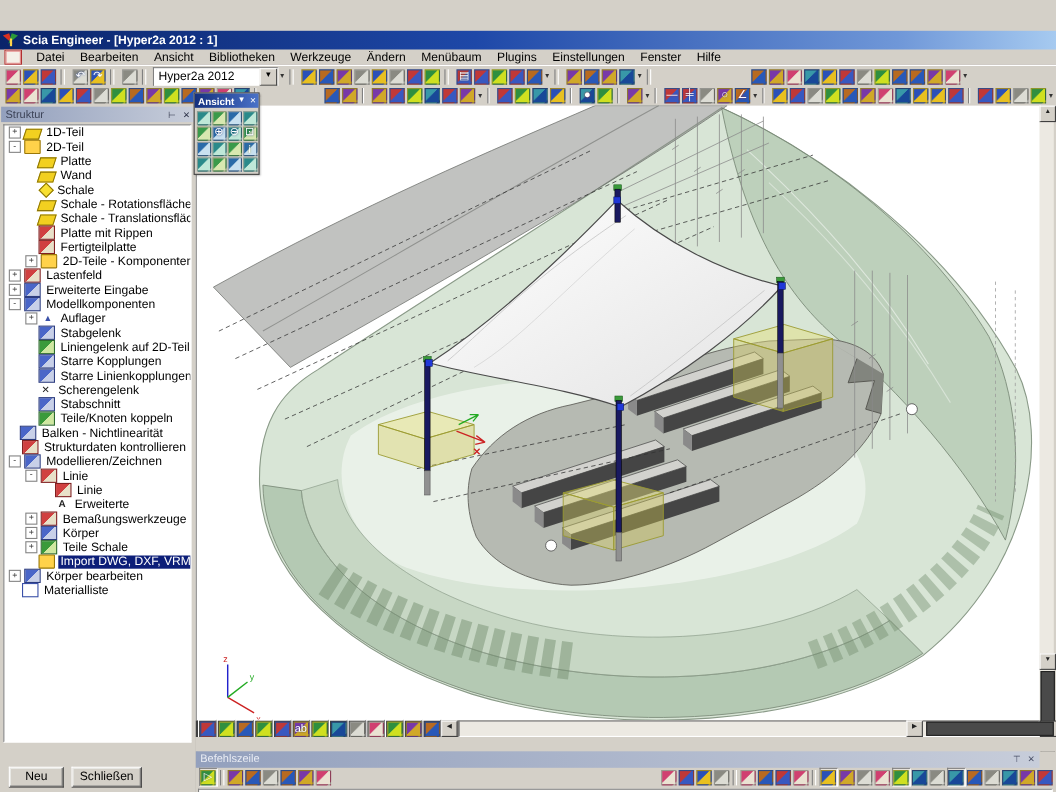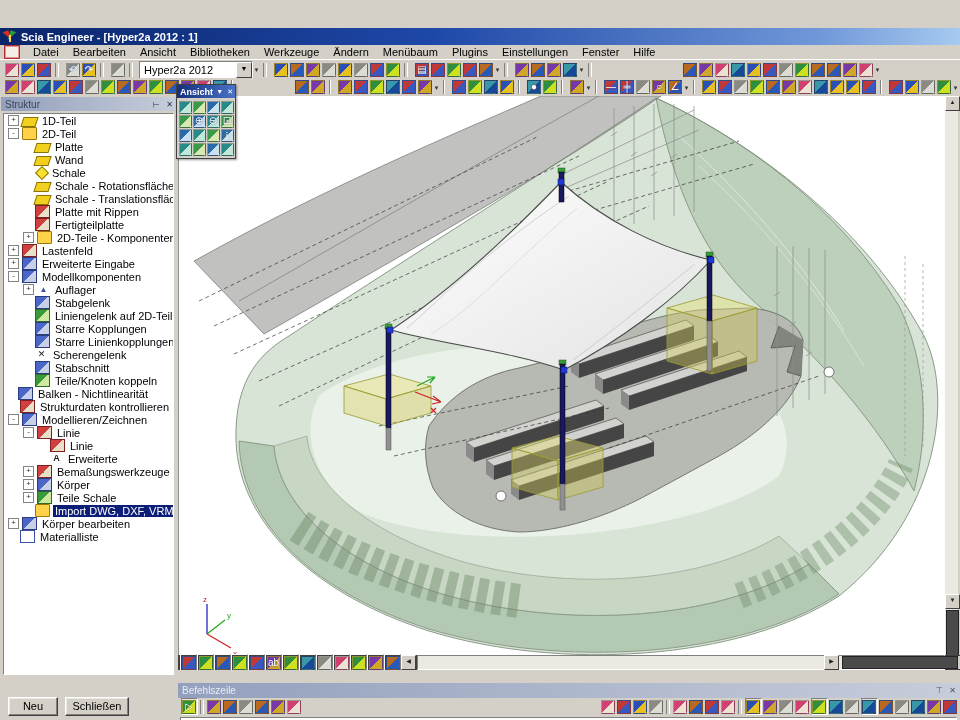--- a/index.html
+++ b/index.html
@@ -72,21 +72,21 @@
   .gapband{left:178px;top:642px;width:782px;height:13px;background:#d4d0c8;}
   
   .ansicht{left:176px;top:56px;width:58px;background:#d4d0c8;border:1px solid #404040;box-shadow:1px 1px 2px rgba(0,0,0,.4);}
   .anshead{height:13px;background:linear-gradient(90deg,#14307e,#4a72c8);color:#fff;font-size:9px;font-weight:bold;display:flex;align-items:center;padding-left:3px;}
   .anshead .hb{margin-left:auto;font-size:7px;padding:0 2px;color:#fff;}
   .ansgrid{display:flex;flex-wrap:wrap;padding:2px 1px;}
   .ansgrid .tbi{width:13px;height:14px;}
   .ansgrid .px{width:11px;height:11px;}
   
   .cmdpanel{left:178px;top:655px;width:782px;height:51px;background:#d4d0c8;}
-  .cmdhead{position:absolute;left:0;top:0;right:0;height:15px;background:linear-gradient(90deg,#93a0bd,#c7cdda);color:#e9ecf4;font-size:10px;display:flex;align-items:center;padding-left:4px;}
+  .cmdhead{position:absolute;left:0;top:0;right:15px;height:15px;background:linear-gradient(90deg,#93a0bd,#c7cdda);color:#e9ecf4;font-size:10px;display:flex;align-items:center;padding-left:4px;}
   .cmdicons{position:absolute;left:2px;top:14px;right:2px;height:19px;display:flex;align-items:center;}
   .pressed{background:#e6e2da;border:1px solid;border-color:#808080 #fff #fff #808080;}
   .cmdinput{position:absolute;left:2px;top:34px;width:772px;height:15px;background:#fff;border:1px solid;border-color:#808080 #fff #fff #808080;
             font-size:11px;line-height:15px;padding-left:3px;}
   
   .statusbar{left:0;top:706px;width:960px;height:14px;background:#d4d0c8;border-top:1px solid #fff;}
   .scell{position:absolute;top:1px;height:11px;border:1px solid;border-color:#808080 #fff #fff #808080;font-size:10px;line-height:11px;padding-left:3px;white-space:nowrap;}
 </style>
 </head>
 <body>

